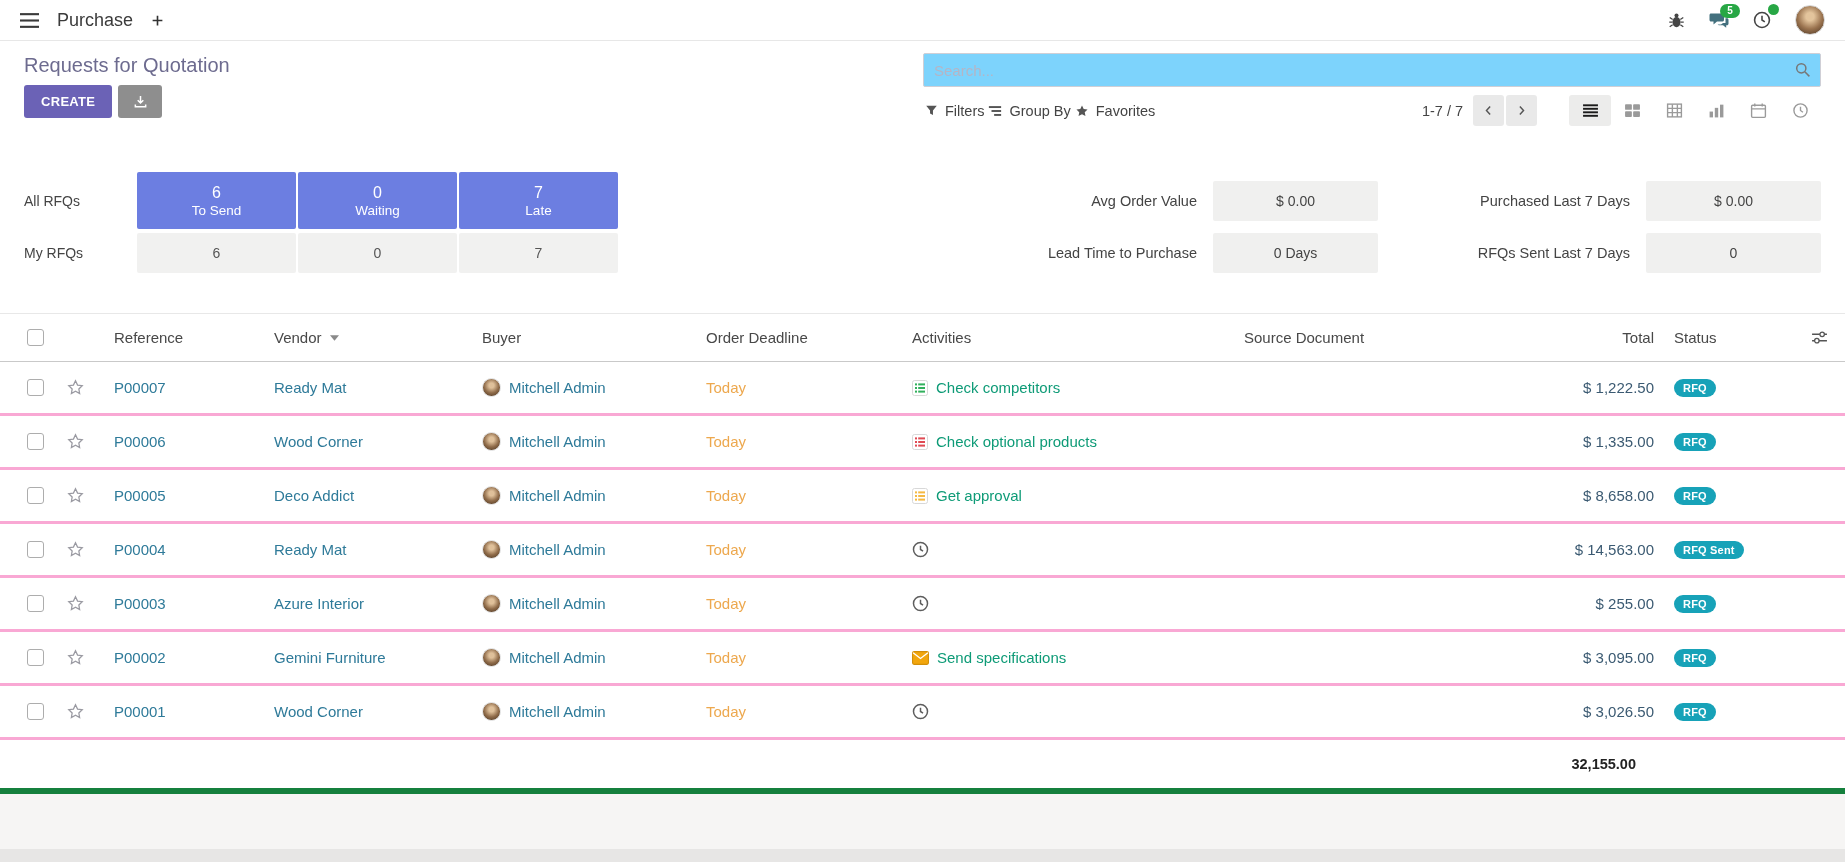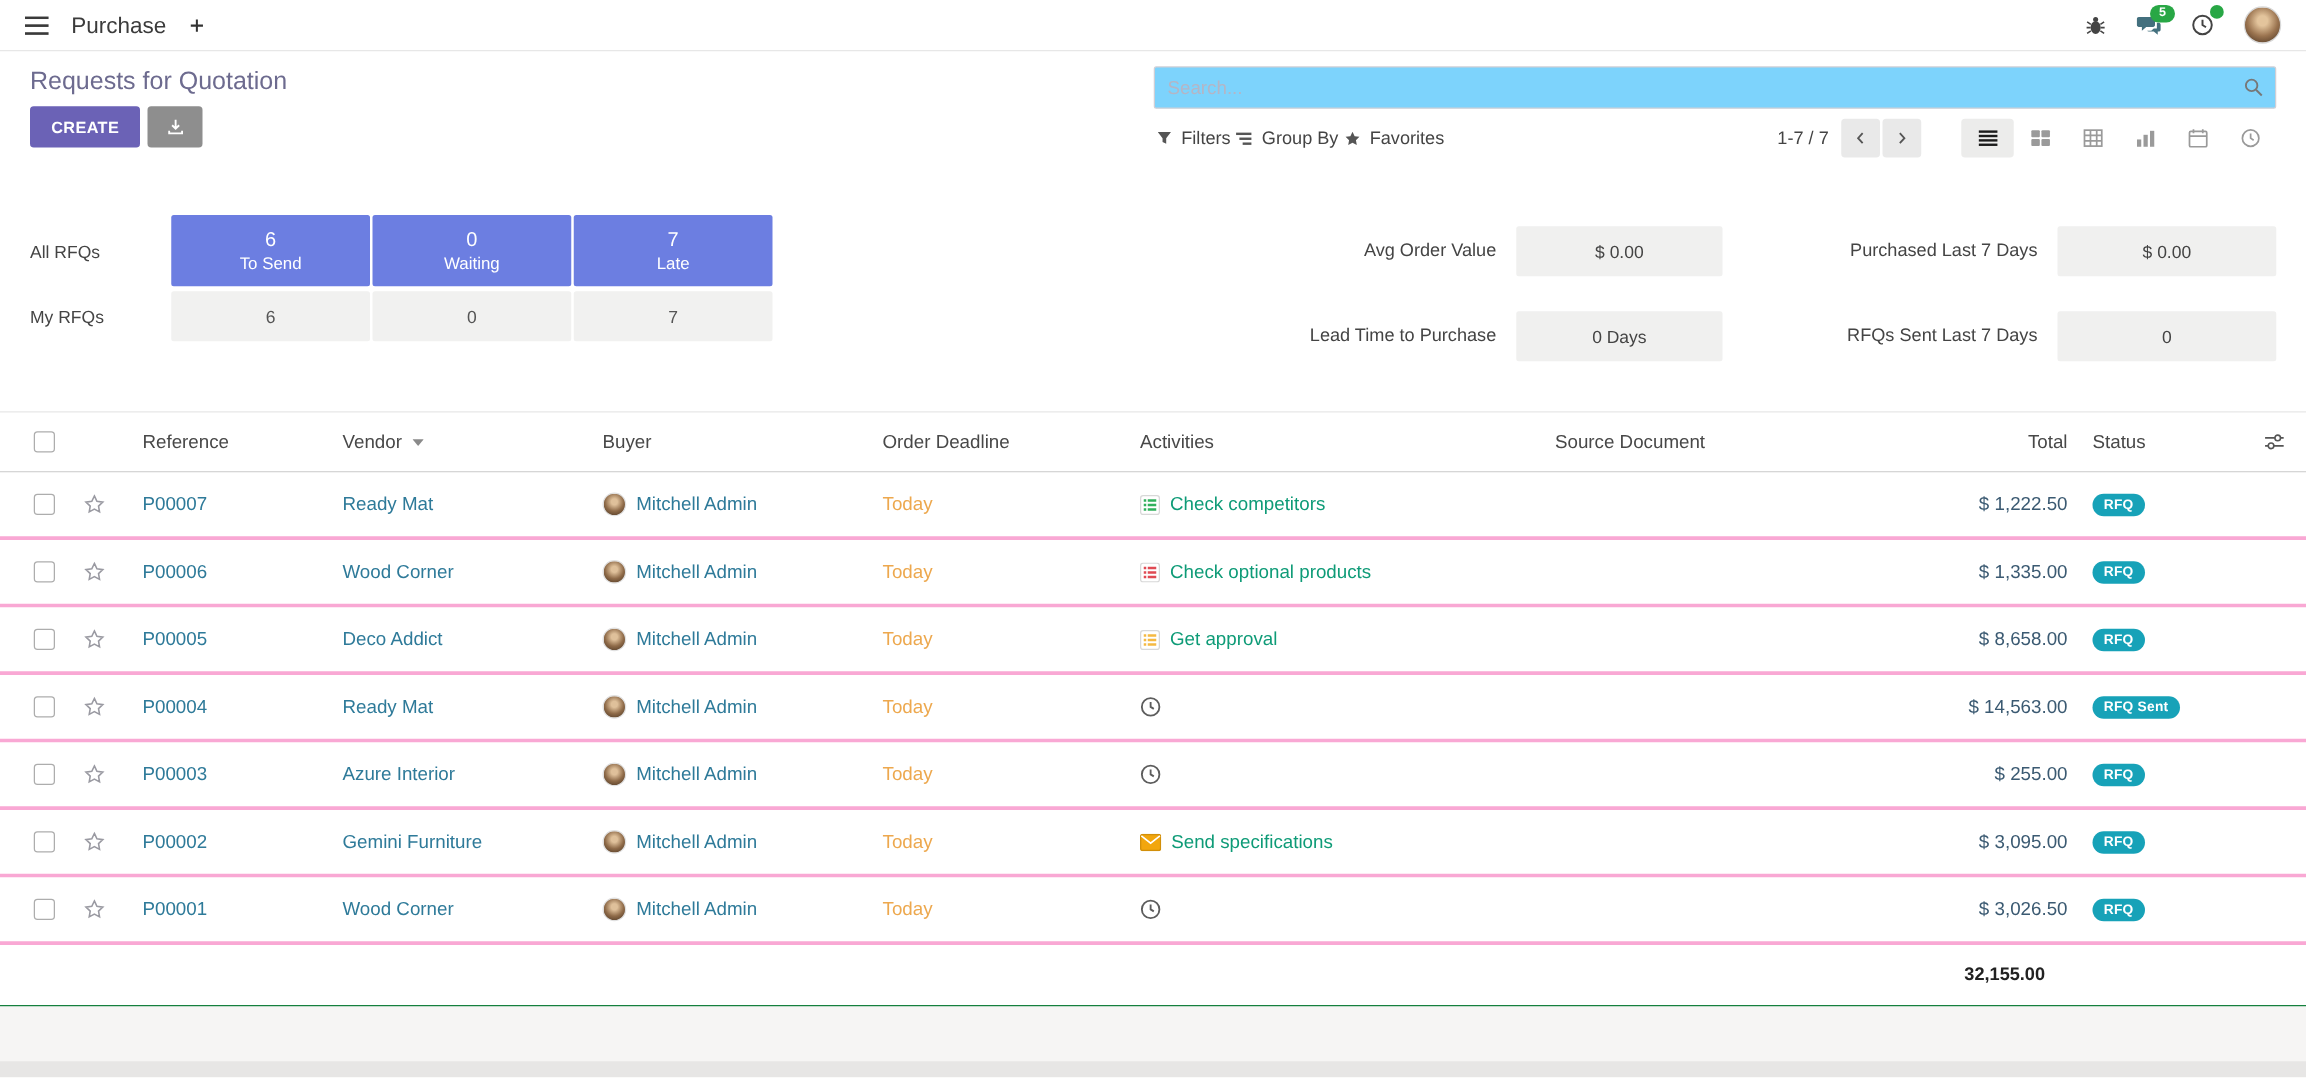--- a/index.html
+++ b/index.html
@@ -40,21 +40,21 @@
   .view-btn.active{color:#1b1b1b;background:#ececeb;}
 
   
   .dashboard{margin-top:46px;padding:0 24px;display:flex;align-items:flex-start;}
   .kpi-grid{display:grid;grid-template-columns:111px 159px 159px 159px;grid-template-rows:57px 40px;column-gap:2px;row-gap:4px;align-items:center;}
   .kpi-row-label{font-size:14px;color:#444;}
   .kpi-box{background:var(--kpi_blue);color:#fff;height:57px;border-radius:2px;display:flex;flex-direction:column;align-items:center;justify-content:center;cursor:pointer;}
   .kpi-count{font-size:16px;line-height:19px;}
   .kpi-label{font-size:13.5px;line-height:17px;}
   .kpi-my{background:#f1f1f0;color:#555;height:40px;border-radius:2px;display:flex;align-items:center;justify-content:center;font-size:14px;cursor:pointer;}
-  .stats{margin-left:auto;display:flex;flex-direction:column;row-gap:20px;}
+  .stats{margin-left:auto;display:flex;flex-direction:column;row-gap:4px;}
   .stats-row{display:flex;align-items:center;}
   .stats-row.r1{height:57px;}
   .stats-row.r2{height:40px;}
   .stat-label{font-size:14.5px;color:#444;text-align:right;}
   .stat-label.w1{width:200px;padding-right:16px;}
   .stat-label.w2{width:210px;padding-right:16px;margin-left:42px;}
   .stat-value{background:#f0f0ef;height:40px;display:flex;align-items:center;justify-content:center;font-size:14px;color:#444;border-radius:2px;}
   .stat-value.v1{width:165px;}
   .stat-value.v2{width:175px;}
 
@@ -75,21 +75,21 @@
   .thead{display:flex;height:47px;border-top:1px solid #e8e8e8;border-bottom:1px solid #c9c9c9;background:#fff;}
   .th{font-size:15px;color:#484848;font-weight:500;cursor:pointer;}
   .tr{display:flex;height:51px;border-bottom:3px solid #f9a8d4;background:#fff;cursor:pointer;}
   .cb{width:15px;height:15px;border:1px solid #adadad;border-radius:3px;background:#fff;display:inline-block;cursor:pointer;}
   .lnk{color:var(--link_blue);text-decoration:none;font-size:15px;cursor:pointer;}
   .act-lnk{color:var(--activity_teal);text-decoration:none;font-size:15px;cursor:pointer;}
   .deadline{color:var(--deadline_orange);font-size:15px;}
   .amount{color:var(--total_blue);font-size:15px;}
   .badge{background:var(--badge_teal);color:#fff;font-size:11px;font-weight:700;padding:3px 9px;border-radius:10px;letter-spacing:.2px;white-space:nowrap;}
   .avatar-sm{width:19px;height:19px;border-radius:50%;background:radial-gradient(circle at 50% 38%,#dfc09a 18%,#8f6b49 55%,#4c3623 95%);margin-right:8px;flex:none;border:1px solid #e0e0e0;box-sizing:border-box;}
-  .tfoot{position:relative;height:48px;border-bottom:1px solid #15803d;display:flex;align-items:center;background:#fff;}
+  .tfoot{position:relative;height:48px;border-bottom:6px solid #15803d;display:flex;align-items:center;background:#fff;}
   .footer-total{position:absolute;right:209px;font-size:14.5px;font-weight:700;color:#222;}
   .bottom-fill{height:98px;background:#f6f5f4;}
   .bottom-strip{position:absolute;left:0;right:0;bottom:0;height:13px;background:#e7e6e5;}
   .star-svg{cursor:pointer;}
 </style>
 </head>
 <body>
 
 <div class="page">
 

